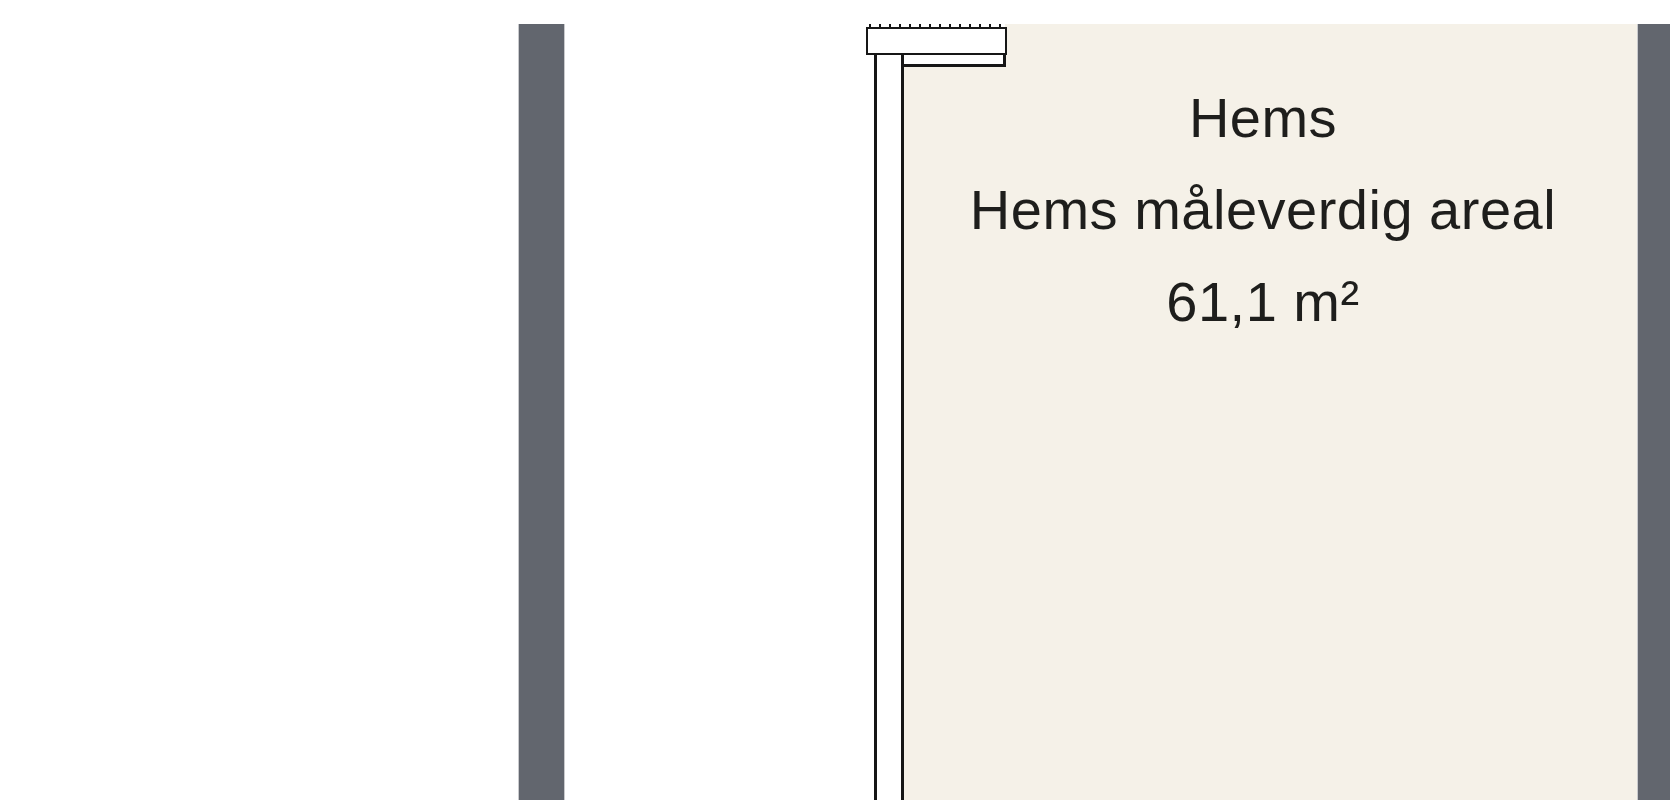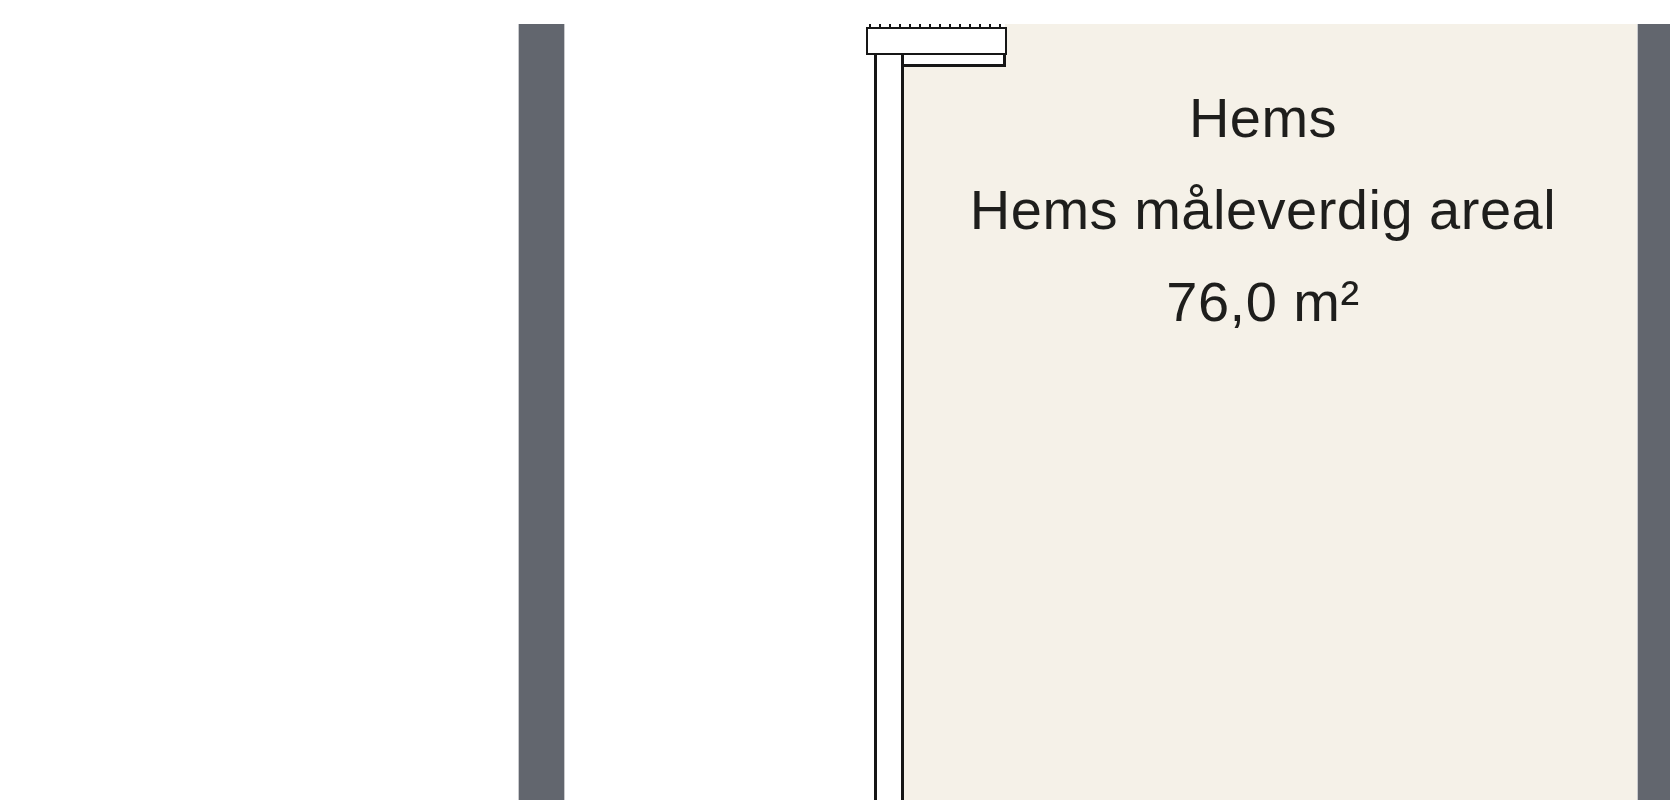--- a/index.html
+++ b/index.html
@@ -74,16 +74,16 @@
   <div class="vwall"></div>
 
   <div class="stair-treads"></div>
   <div class="stair-landing"></div>
 
   <div class="wall-bar right"></div>
 
   <div class="room-label-block">
     <div>Hems</div>
     <div>Hems måleverdig areal</div>
-    <div>76,0 m²</div>
+    <div>61,1 m²</div>
   </div>
 
 </div>
 
 </body></html>

